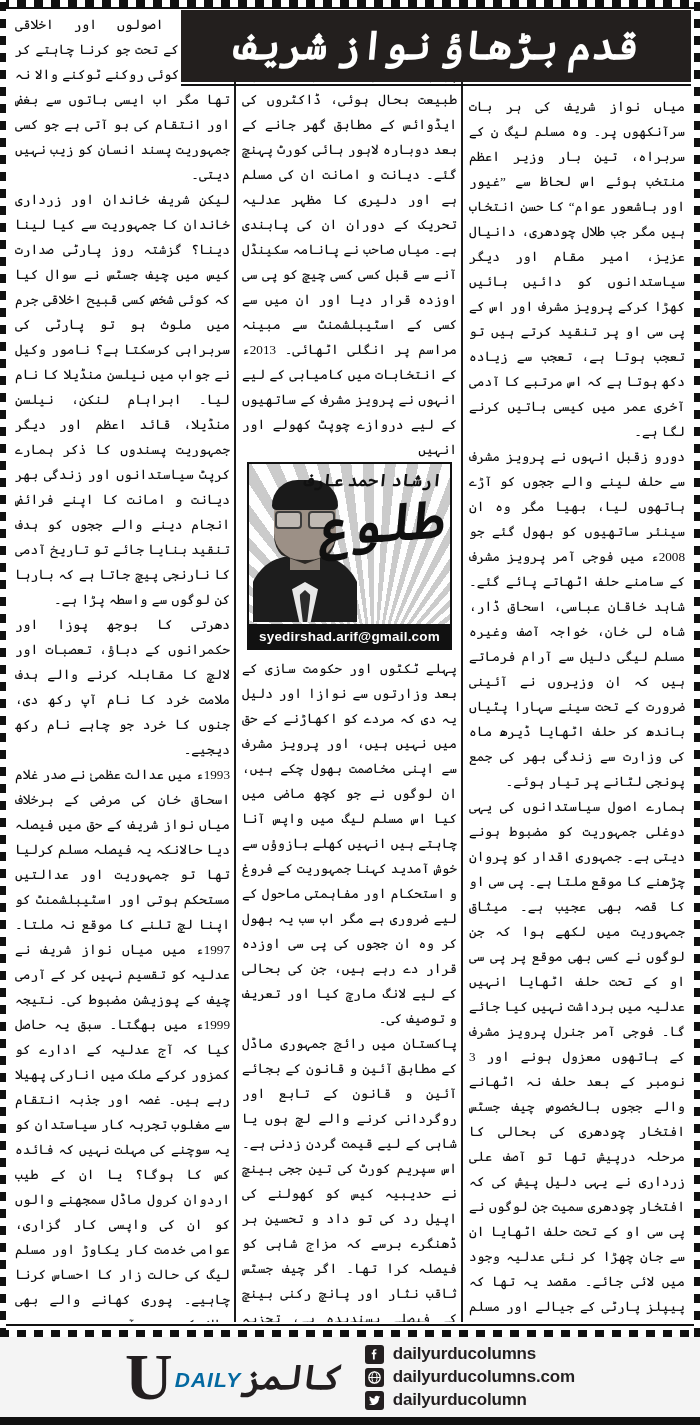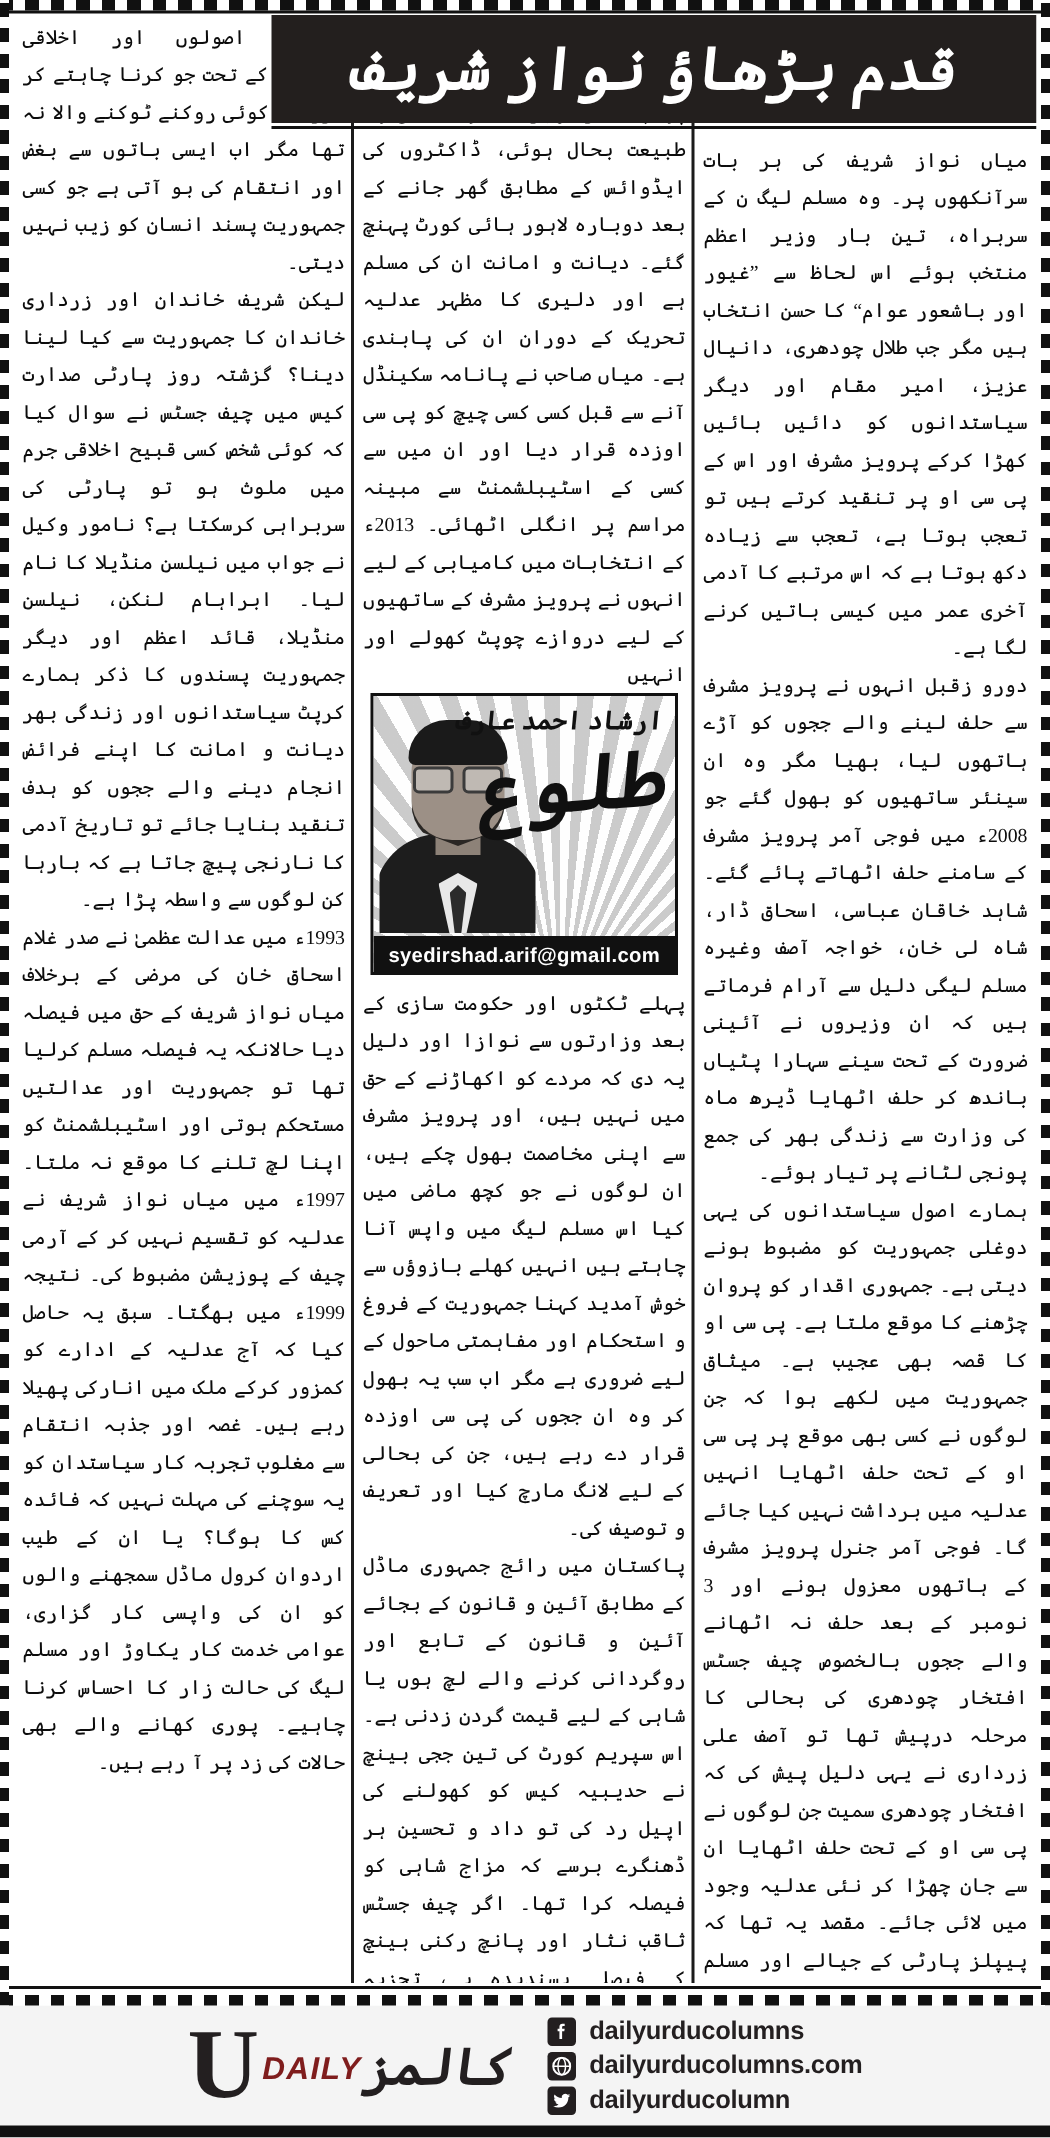--- a/index.html
+++ b/index.html
@@ -337,21 +337,21 @@
     flex-direction: column;
     align-items: flex-start;
     margin-left: -6px;
     line-height: 1;
   }
   .brand-daily {
     font-family: "Liberation Sans", sans-serif;
     font-size: 21px;
     font-weight: bold;
     font-style: italic;
-    color: #7f1d1d;
+    color: #0369a1;
     letter-spacing: 1px;
     margin-bottom: -4px;
     margin-left: 10px;
   }
   .brand-rdu {
     font-family: "Liberation Serif", "DejaVu Serif", serif;
     font-size: 50px;
     font-weight: bold;
     color: #231f20;
     letter-spacing: -1px;
@@ -450,20 +450,21 @@
         <p class="ptext">پہلے ٹکٹوں اور حکومت سازی کے بعد وزارتوں سے نوازا اور دلیل یہ دی کہ مردے کو اکھاڑنے کے حق میں نہیں ہیں، اور پرویز مشرف سے اپنی مخاصمت بھول چکے ہیں، ان لوگوں نے جو کچھ ماضی میں کیا اس مسلم لیگ میں واپس آنا چاہتے ہیں انہیں کھلے بازوؤں سے خوش آمدید کہنا جمہوریت کے فروغ و استحکام اور مفاہمتی ماحول کے لیے ضروری ہے مگر اب سب یہ بھول کر وہ ان ججوں کی پی سی اوزدہ قرار دے رہے ہیں، جن کی بحالی کے لیے لانگ مارچ کیا اور تعریف و توصیف کی۔</p>
         <p class="ptext">پاکستان میں رائج جمہوری ماڈل کے مطابق آئین و قانون کے بجائے آئین و قانون کے تابع اور روگردانی کرنے والے لچ ہوں یا شاہی کے لیے قیمت گردن زدنی ہے۔ اس سپریم کورٹ کی تین ججی بینچ نے حدیبیہ کیس کو کھولنے کی اپیل رد کی تو داد و تحسین ہر ڈھنگرے برسے کہ مزاج شاہی کو فیصلہ کرا تھا۔ اگر چیف جسٹس ثاقب نثار اور پانچ رکنی بینچ کے فیصلے پسندیدہ ہے، تجزیہ جاری ہے۔</p>
 
       </div>
 
       <div class="col-divider" style="right:455px;"></div>
 
       <div class="col col-left">
         <p class="ptext">جمہوری اصولوں اور اخلاقی پیمانے کے تحت جو کرنا چاہتے کر گزرتے، کوئی روکنے ٹوکنے والا نہ تھا مگر اب ایسی باتوں سے بغض اور انتقام کی بو آتی ہے جو کسی جمہوریت پسند انسان کو زیب نہیں دیتی۔</p>
         <p class="ptext">لیکن شریف خاندان اور زرداری خاندان کا جمہوریت سے کیا لینا دینا؟ گزشتہ روز پارٹی صدارت کیس میں چیف جسٹس نے سوال کیا کہ کوئی شخص کسی قبیح اخلاقی جرم میں ملوث ہو تو پارٹی کی سربراہی کرسکتا ہے؟ نامور وکیل نے جواب میں نیلسن منڈیلا کا نام لیا۔ ابراہام لنکن، نیلسن منڈیلا، قائد اعظم اور دیگر جمہوریت پسندوں کا ذکر ہمارے کرپٹ سیاستدانوں اور زندگی بھر دیانت و امانت کا اپنے فرائض انجام دینے والے ججوں کو ہدف تنقید بنایا جائے تو تاریخ آدمی کا نارنجی پیچ جاتا ہے کہ بارہا کن لوگوں سے واسطہ پڑا ہے۔</p>
+        <p class="ptext">دھرتی کا بوجھ پوزا اور حکمرانوں کے دباؤ، تعصبات اور لالچ کا مقابلہ کرنے والے ہدف ملامت خرد کا نام آپ رکھ دی، جنوں کا خرد جو چاہے نام رکھ دیجیے۔</p>
         <p class="ptext">1993ء میں عدالت عظمیٰ نے صدر غلام اسحاق خان کی مرضی کے برخلاف میاں نواز شریف کے حق میں فیصلہ دیا حالانکہ یہ فیصلہ مسلم کرلیا تھا تو جمہوریت اور عدالتیں مستحکم ہوتی اور اسٹیبلشمنٹ کو اپنا لچ تلنے کا موقع نہ ملتا۔ 1997ء میں میاں نواز شریف نے عدلیہ کو تقسیم نہیں کر کے آرمی چیف کے پوزیشن مضبوط کی۔ نتیجہ 1999ء میں بھگتا۔ سبق یہ حاصل کیا کہ آج عدلیہ کے ادارے کو کمزور کرکے ملک میں انارکی پھیلا رہے ہیں۔ غصہ اور جذبہ انتقام سے مغلوب تجربہ کار سیاستدان کو یہ سوچنے کی مہلت نہیں کہ فائدہ کس کا ہوگا؟ یا ان کے طیب اردوان کرول ماڈل سمجھنے والوں کو ان کی واپسی کار گزاری، عوامی خدمت کار یکاوڑ اور مسلم لیگ کی حالت زار کا احساس کرنا چاہیے۔ پوری کھانے والے بھی حالات کی زد پر آ رہے ہیں۔</p>
 
       </div>
 
     </div>
   </div>
 
   <div class="footer">
 
     <div class="brand">

